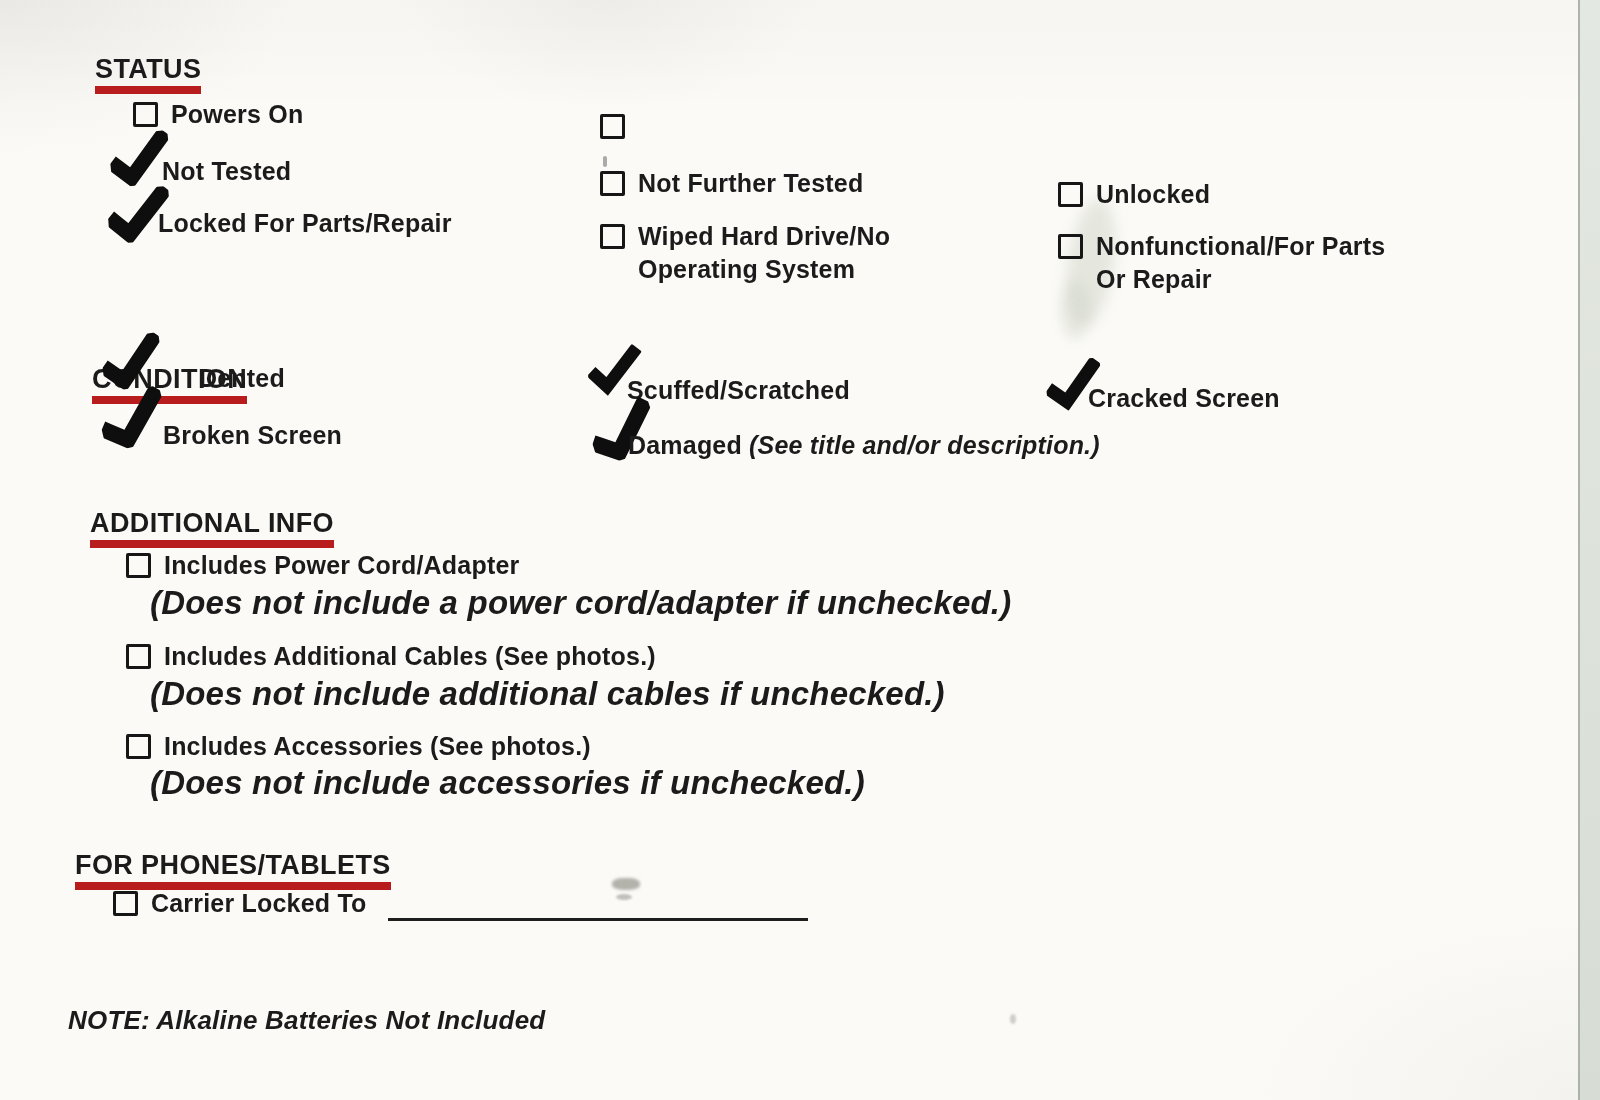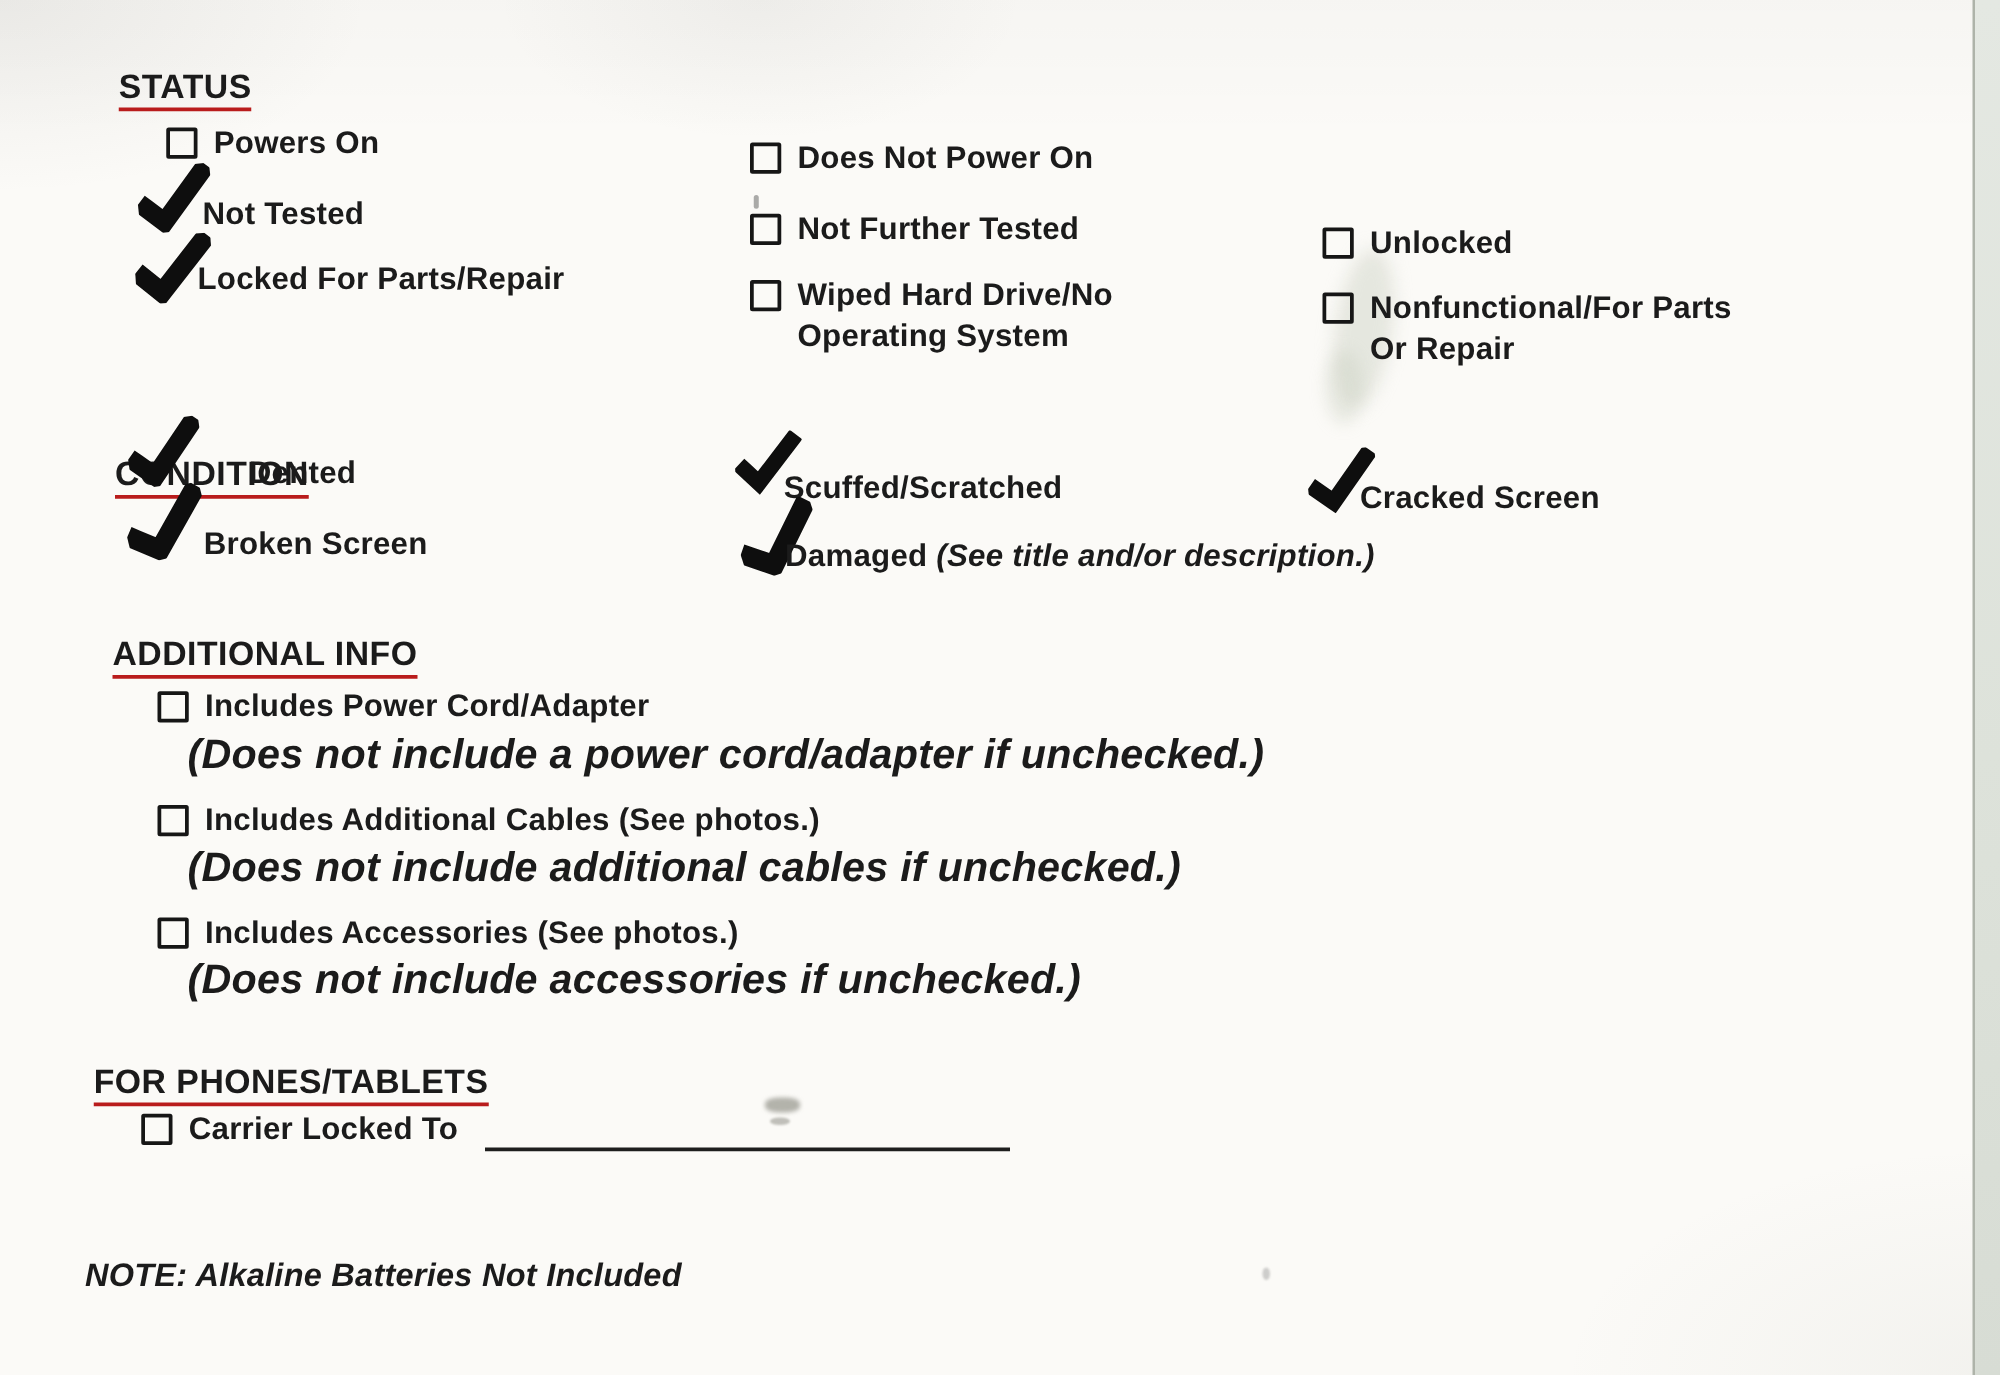--- a/index.html
+++ b/index.html
@@ -18,21 +18,21 @@
       linear-gradient(180deg, rgba(0,0,0,0.02), rgba(0,0,0,0) 10%);
   }
   .edge-strip{position:absolute;top:0;right:0;bottom:0;width:20px;
     border-left:2px solid #aeb3a9;
     background:linear-gradient(180deg,#e4e8e2 0%, #dde2da 55%, #d7dcd4 100%);
   }
   .stain{position:absolute;border-radius:50%;pointer-events:none;}
 
   .heading{
     position:absolute;font-size:27px;font-weight:700;letter-spacing:.4px;
-    border-bottom:3px solid #b91c1c;padding-bottom:1px;white-space:nowrap;
+    border-bottom:8px solid #b91c1c;padding-bottom:1px;white-space:nowrap;
   }
   .item{position:absolute;display:flex;align-items:flex-start;white-space:nowrap;}
   .item .lbl{font-size:25px;font-weight:700;line-height:33px;letter-spacing:.2px;}
   .item .lbl.wrap{white-space:normal;}
   .item .lbl .line{display:block;}
   .box{
     flex:0 0 auto;width:19px;height:19px;border:3px solid #161616;border-radius:2px;
     margin:4px 13px 0 0;background:transparent;
   }
   .check{position:absolute;pointer-events:none;}
@@ -81,21 +81,20 @@
   <svg width="62" height="54" viewBox="0 0 64 54">
       <path d="M7 33 L21 46 L56 7" fill="none" stroke="#0e0e0e" stroke-width="16" stroke-linecap="square"></path>
     </svg>
 </div>
 <div class="item" style="left:158px;top:207px;">
   <span class="lbl">Locked For Parts/Repair</span>
 </div>
 
 <div class="item" style="left:600px;top:110px;">
   <span class="box"></span>
-  <span class="lbl">Does Not Power On</span>
 </div>
 
 <div class="item" style="left:600px;top:167px;">
   <span class="box"></span>
   <span class="lbl">Not Further Tested</span>
 </div>
 
 <div class="item" style="left:600px;top:220px;">
   <span class="box"></span>
   <span class="lbl wrap">

